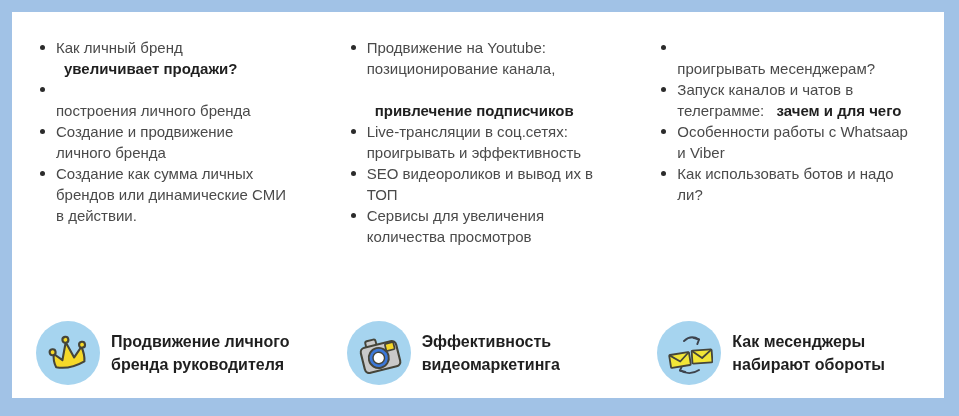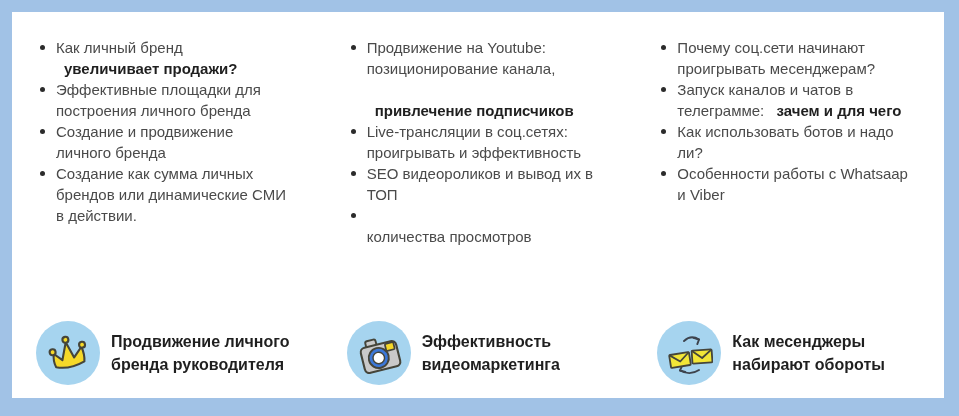--- a/index.html
+++ b/index.html
@@ -64,21 +64,21 @@
   }
 </style>
 </head>
 <body>
 
 <div class="cards-row">
 
   <section class="card">
     <ul class="topics">
         <li><span>Как личный бренд</span><br><strong>увеличивает продажи?</strong></li>
-        <li><span>Эффективные площадки для</span><br><span>построения личного бренда</span></li>
+        <li><br><span>построения личного бренда</span></li>
         <li><span>Создание и продвижение</span><br><span>личного бренда</span></li>
         <li><span>Создание как сумма личных</span><br><span>брендов или динамические СМИ</span><br><span>в действии.</span></li>
       </ul>
     <div class="card-footer">
       <div class="icon-circle">
         <svg width="46" height="46" viewBox="0 0 48 48" aria-hidden="true">
           <g transform="rotate(-8 24 26)" stroke="#45453a" stroke-width="2.2" stroke-linejoin="round" fill="#f6d928">
             <path d="M10 37 Q7.5 30 9.5 23 L17.5 30.5 L23.5 12.5 L30 29.5 L39 19.5 Q41.5 28 40 35 Q24 41.5 10 37 Z"></path>
             <circle cx="8.5" cy="21" r="3.1"></circle>
             <circle cx="23.5" cy="10" r="3.1"></circle>
@@ -88,44 +88,44 @@
       </div>
       <div class="caption">Продвижение личного<br>бренда руководителя</div>
     </div>
   </section>
 
   <section class="card">
     <ul class="topics">
         <li><span>Продвижение на Youtube:</span><br><span>позиционирование канала,</span><br><br><strong>привлечение подписчиков</strong></li>
         <li><span>Live-трансляции в соц.сетях:</span><br><span>проигрывать и эффективность</span></li>
         <li><span>SEO видеороликов и вывод их в</span><br><span>ТОП</span></li>
-        <li><br><span>количества просмотров</span></li>
+        <li><span>Сервисы для увеличения</span><br><span>количества просмотров</span></li>
       </ul>
     <div class="card-footer">
       <div class="icon-circle">
         <svg width="46" height="46" viewBox="0 0 48 48" aria-hidden="true">
           <g transform="rotate(-14 24 26)" stroke="#45453a">
             <rect x="13" y="9" width="11" height="9" rx="2" stroke-width="2" fill="#c9c9c9"></rect>
             <rect x="6" y="15" width="38" height="27" rx="5" stroke-width="2.2" fill="#c9c9c9"></rect>
             <rect x="32.5" y="16.5" width="9" height="7.5" rx="1" stroke-width="1.8" fill="#f6d928"></rect>
             <circle cx="23" cy="29" r="10.5" stroke-width="2" fill="#3c78d8"></circle>
             <circle cx="23" cy="29" r="6" fill="#ffffff" stroke-width="1.5"></circle>
           </g>
         </svg>
       </div>
       <div class="caption">Эффективность<br>видеомаркетинга</div>
     </div>
   </section>
 
   <section class="card">
     <ul class="topics">
-        <li><span>Почему соц.сети начинают</span><br><span>проигрывать месенджерам?</span></li>
+        <li><br><span>проигрывать месенджерам?</span></li>
         <li><span>Запуск каналов и чатов в</span><br><span>телеграмме: </span><strong>зачем и для чего</strong></li>
+        <li><span>Особенности работы с Whatsaap</span><br><span>и Viber</span></li>
         <li><span>Как использовать ботов и надо</span><br><span>ли?</span></li>
-        <li><span>Особенности работы с Whatsaap</span><br><span>и Viber</span></li>
       </ul>
     <div class="card-footer">
       <div class="icon-circle">
         <svg width="48" height="48" viewBox="0 0 48 48" aria-hidden="true">
           <g stroke="#3d434d" stroke-width="1.9" fill="none" stroke-linecap="round">
             <path d="M19 12 Q26 5.5 34 10.5"></path>
             <path d="M34 10.5 l-5.5 -1.6 M34 10.5 l-1.7 4.6"></path>
             <path d="M34 41 Q25 47 15 41.5"></path>
             <path d="M15 41.5 l5.4 1.3 M15 41.5 l2 -4.6"></path>
           </g>

